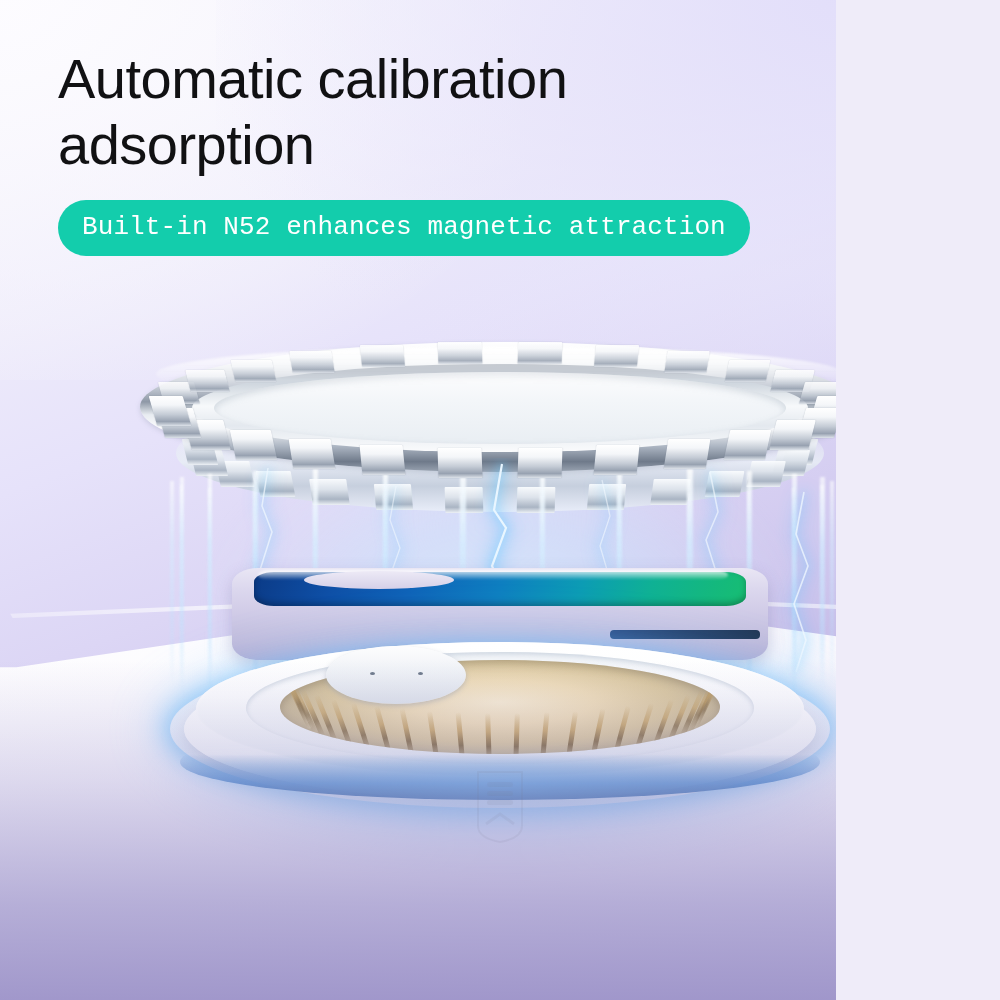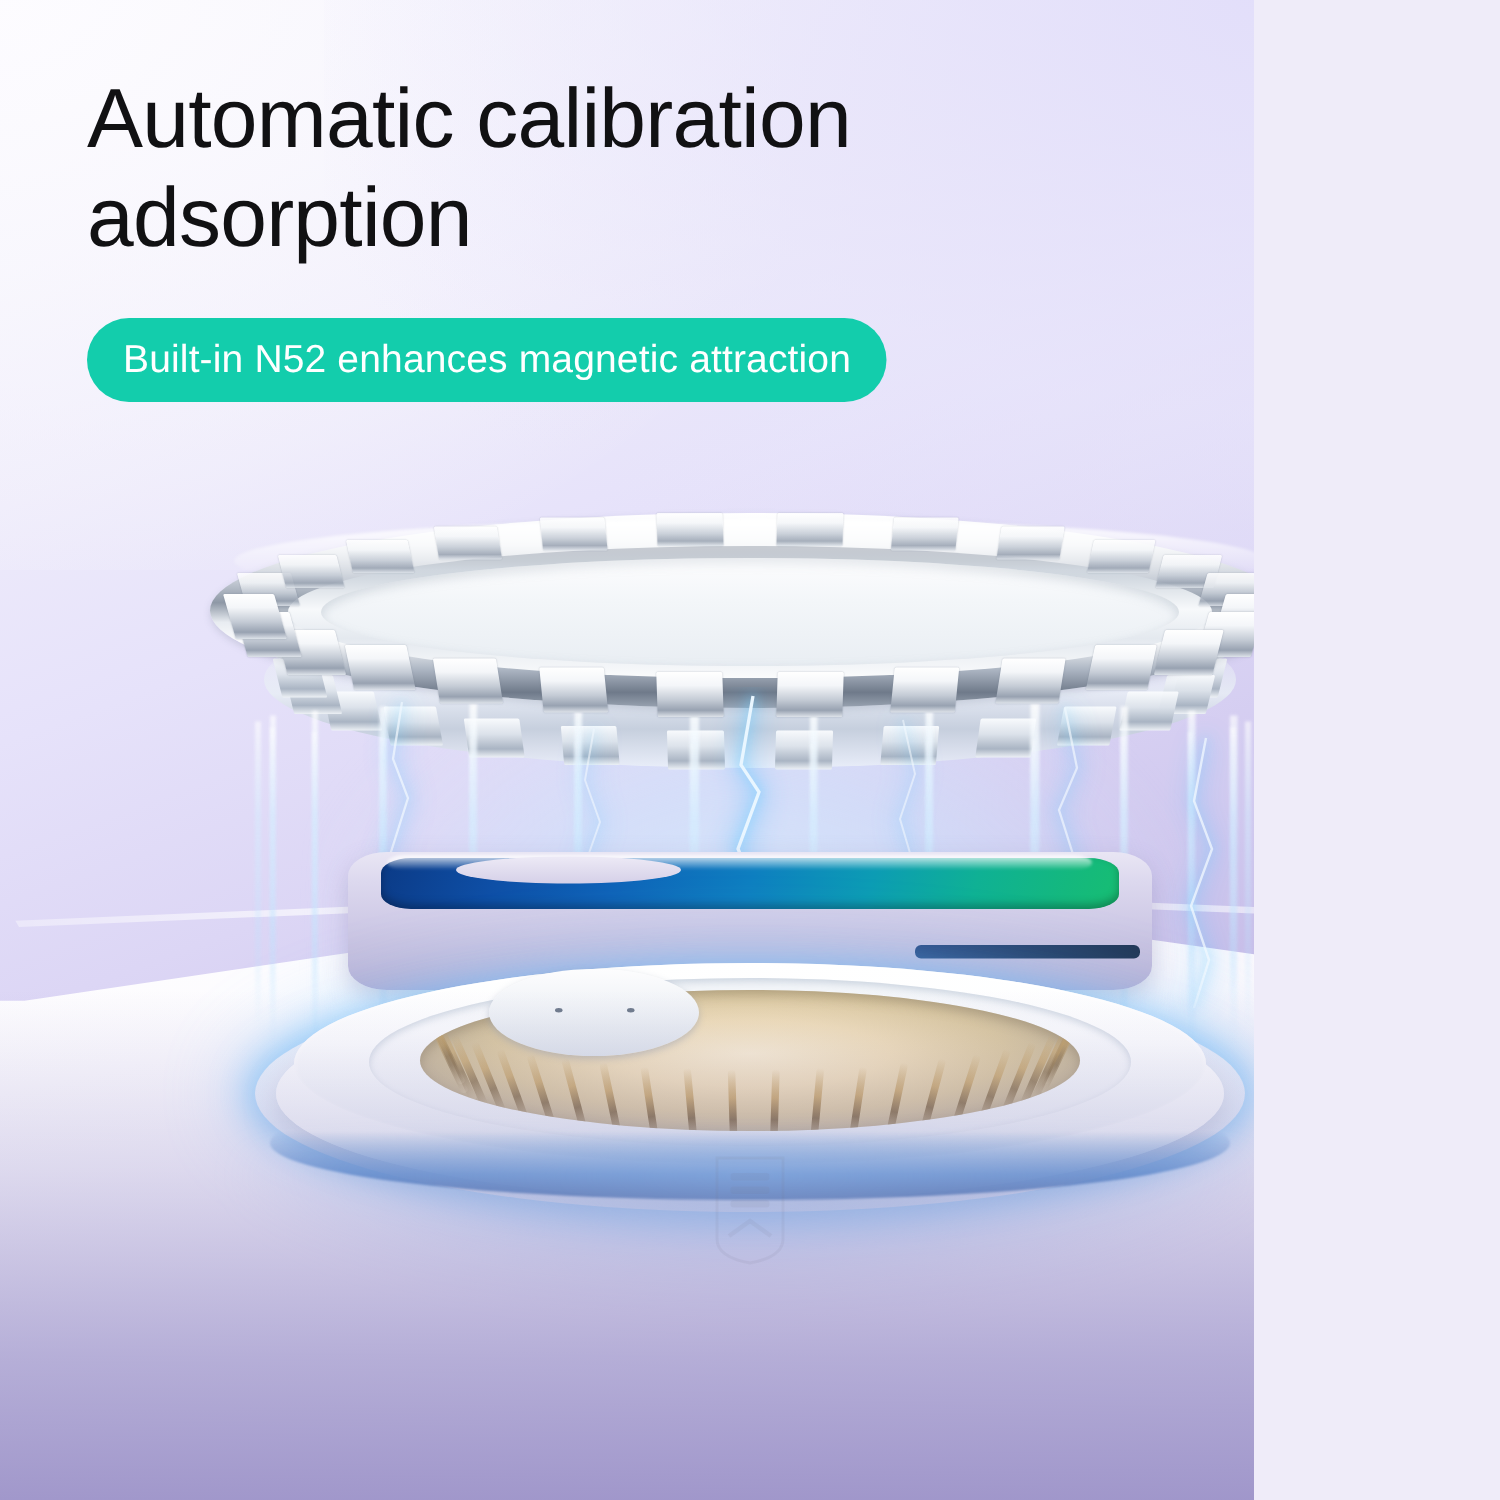--- a/index.html
+++ b/index.html
@@ -48,21 +48,21 @@
     position:absolute; left:58px; top:46px;
     width:760px;
     font-size:56px;
     line-height:1.17;
     letter-spacing:-0.5px;
     color:#111113;
     font-weight:400;
     white-space:pre-line;
   }
   .badges {
-    position:absolute; left:58px; top:212px;
+    position:absolute; left:58px; top:200px;font-family:Liberation Mono, monospace;
   }
   .badge {
     display:block;
     color:#FFFFFF;
     background:#13CDAC;
     border-radius:999px;
     font-size:26px;
     line-height:1;
     padding:14px 24px 16px 24px;
     margin-bottom:12px;

